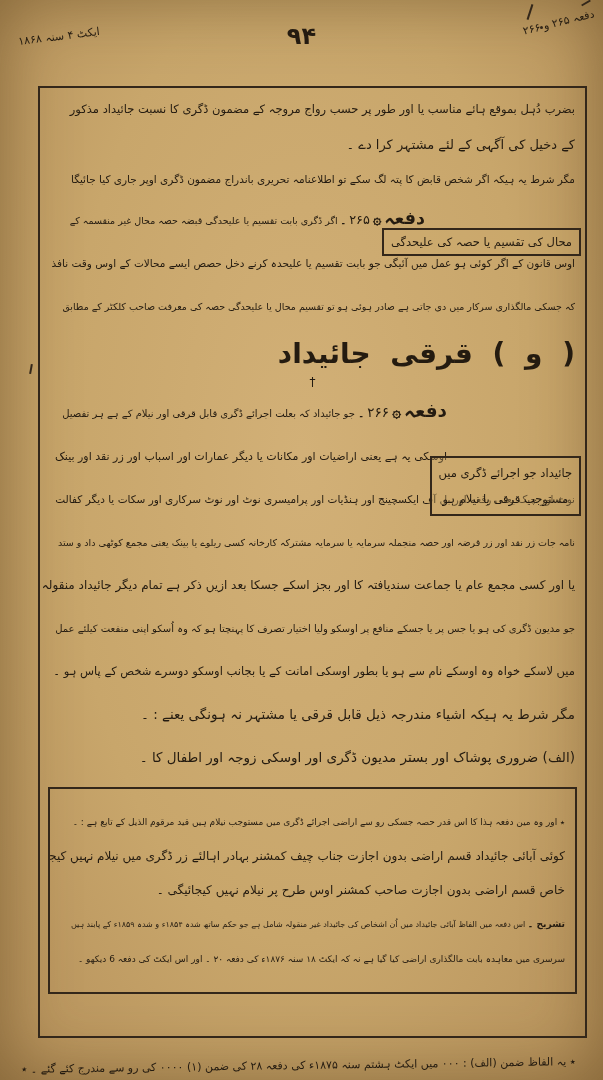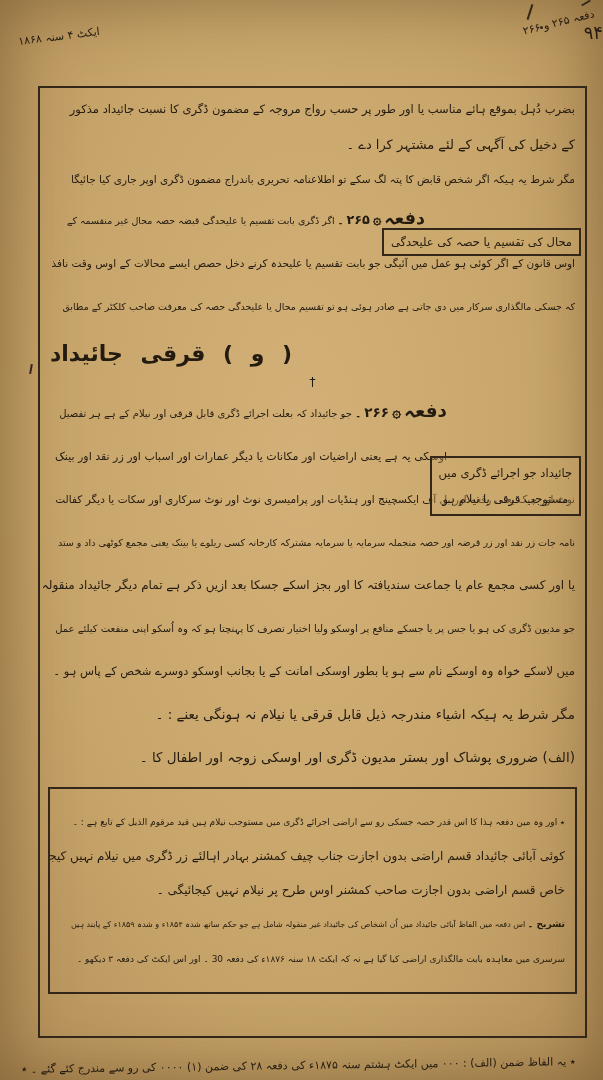--- a/index.html
+++ b/index.html
@@ -9,40 +9,40 @@
     direction:rtl;
   }
   .page{
     position:relative;width:603px;height:1080px;overflow:hidden;
     color:#241b10;
     background:radial-gradient(ellipse at 50% 42%, #d2b077 0%, #c8a66b 55%, #b5905a 100%);
     box-shadow:inset 0 0 70px rgba(80,55,20,.5);
   }
   
   .hdr-section-ref{position:absolute;top:16px;right:8px;font-size:11px;transform:rotate(-14deg);white-space:nowrap;}
-  .hdr-page-number{position:absolute;top:22px;left:0;right:0;text-align:right;font-size:18px;font-weight:normal;letter-spacing:2px;}
+  .hdr-page-number{position:absolute;top:22px;left:0;right:0;text-align:center;font-size:24px;font-weight:bold;letter-spacing:2px;}
   .hdr-act-ref{position:absolute;top:30px;left:18px;font-size:11px;transform:rotate(-7deg);white-space:nowrap;}
   
   .main-box{
     position:absolute;top:86px;right:16px;left:38px;bottom:42px;
     border:2px solid #33271a;padding:4px 10px;overflow:hidden;
   }
   .ln{white-space:nowrap;overflow:visible;}
   .h35{line-height:35px;font-size:13px;}
   .h43{line-height:43px;font-size:13.5px;}
   .fit{white-space:nowrap;}
   .ind265{margin-left:0;margin-right:150px;}
   .ind266a,.ind266b{margin-right:128px;}
   .tail{line-height:26px;font-size:12px;text-align:right;}
   .dagger{font-size:11px;vertical-align:super;}
-  .heading{line-height:44px;font-size:22px;font-weight:bold;text-align:left;margin-top:4px;word-spacing:10px;}
+  .heading{line-height:44px;font-size:28px;font-weight:bold;text-align:right;margin-top:4px;word-spacing:10px;}
   .heading-mark{line-height:13px;font-size:12px;text-align:center;}
   .dafa-word{font-size:1.85em;font-weight:bold;}
   .dafa-orn{font-size:1.5em;font-weight:bold;}
-  .dafa-num{font-size:1.35em;font-weight:bold;letter-spacing:3px;margin-top:27px;}
+  .dafa-num{font-size:1.35em;font-weight:normal;letter-spacing:3px;margin-top:27px;}
   .sep{font-weight:bold;}
   .margin-note{
     position:absolute;border:2px solid #33271a;padding:2px 7px;
     font-size:11.5px;line-height:20px;text-align:center;white-space:nowrap;
     background:rgba(205,172,110,.35);
   }
   .note265{top:140px;right:4px;}
   .note266{top:360px;right:4px;line-height:26px;margin-top:8px;}
   .footnote-box{
     border:2px solid #33271a;margin-top:8px;margin-left:-2px;margin-right:-2px;
@@ -100,35 +100,35 @@
       <span class="dafa-num">۲۶۶</span>
       <span class="sep">۔</span>
       <span>جو جائیداد کہ بعلت اجرائے ڈگری قابل قرقی اور نیلام کے ہے ہر تفصیل</span>
     </div>
     <div class="ln h43 fit ind266b" style="font-size: 11px;">اوسکی یہ ہے یعنی اراضیات اور مکانات یا دیگر عمارات اور اسباب اور زر نقد اور بینک</div>
     <div class="ln h43 fit" style="font-size: 10.5px;">نوٹ اور چیک یعنی رقعہ اور بل آف ایکسچینج اور ہنڈیات اور پرامیسری نوٹ اور نوٹ سرکاری اور سکات یا دیگر کفالت</div>
     <div class="ln h43 fit" style="font-size: 9.5px;">نامہ جات زر نقد اور زر قرضہ اور حصہ منجملہ سرمایہ یا سرمایہ مشترکہ کارخانہ کسی ریلوے یا بینک یعنی مجمع کوٹھی داد و ستد</div>
     <div class="ln h43 fit" style="font-size: 12px;">یا اور کسی مجمع عام یا جماعت سندیافتہ کا اور بجز اسکے جسکا بعد ازیں ذکر ہے تمام دیگر جائیداد منقولہ یا غیر منقولہ قابل فروخت</div>
     <div class="ln h43 fit" style="font-size: 10px;">جو مدیون ڈگری کی ہو یا جس پر یا جسکے منافع پر اوسکو ولیا اختیار تصرف کا پہنچتا ہو کہ وہ اُسکو اپنی منفعت کیلئے عمل</div>
     <div class="ln h43 fit" style="font-size: 11.5px;">میں لاسکے خواہ وہ اوسکے نام سے ہو یا بطور اوسکی امانت کے یا بجانب اوسکو دوسرے شخص کے پاس ہو ۔</div>
-    <div class="ln h43 fit">مگر شرط یہ ہیکہ اشیاء مندرجہ ذیل قابل قرقی یا نیلام نہ ہونگی یعنے : ۔</div>
+    <div class="ln h43 fit">مگر شرط یہ ہیکہ اشیاء مندرجہ ذیل قابل قرقی یا مشتہر نہ ہونگی یعنے : ۔</div>
     <div class="ln h43 fit">(الف) ضروری پوشاک اور بستر مدیون ڈگری اور اوسکی زوجہ اور اطفال کا ۔</div>
 
     <div class="footnote-box">
       <div class="fln fit" style="font-size: 9px;">
         <span class="star">٭</span>
         <span>اور وہ مین دفعہ ہذا کا اس قدر حصہ جسکی رو سے اراضی اجرائے ڈگری میں مستوجب نیلام ہیں قید مرقوم الذیل کے تابع ہے : ۔</span>
       </div>
       <div class="fln fit" style="font-size: 12px; text-align: center;">کوئی آبائی جائیداد قسم اراضی بدون اجازت جناب چیف کمشنر بہادر اہالئے زر ڈگری میں نیلام نہیں کیجائیگی ۔ اور کوئی جائیداد مکسوبہ</div>
       <div class="fln fit">خاص قسم اراضی بدون اجازت صاحب کمشنر اوس طرح پر نیلام نہیں کیجائیگی ۔</div>
       <div class="fln fit" style="font-size: 8px;">
         <b>تشریح ۔</b>
         <span>اس دفعہ میں الفاظ آبائی جائیداد میں اُن اشخاص کی جائیداد غیر منقولہ شامل ہے جو حکم ساتھ شدہ ۱۸۵۴ء و شدہ ۱۸۵۹ء کے پابند ہیں</span>
       </div>
-      <div class="fln fit" style="font-size: 9px;">سرسری میں معاہدہ بابت مالگذاری اراضی کیا گیا ہے نہ کہ ایکٹ ۱۸ سنہ ۱۸۷۶ء کی دفعہ 30 ۔ اور اس ایکٹ کی دفعہ ۳ دیکھو ۔</div>
+      <div class="fln fit" style="font-size: 9px;">سرسری میں معاہدہ بابت مالگذاری اراضی کیا گیا ہے نہ کہ ایکٹ ۱۸ سنہ ۱۸۷۶ء کی دفعہ ۲۰ ۔ اور اس ایکٹ کی دفعہ 6 دیکھو ۔</div>
     </div>
 
     <div class="margin-note note265">محال کی تقسیم یا حصہ کی علیحدگی</div>
     <div class="margin-note note266">
       <div>جائیداد جو اجرائے ڈگری میں</div>
       <div>مستوجب قرقی یا نیلام ہو</div>
     </div>
 
   </div>
 

